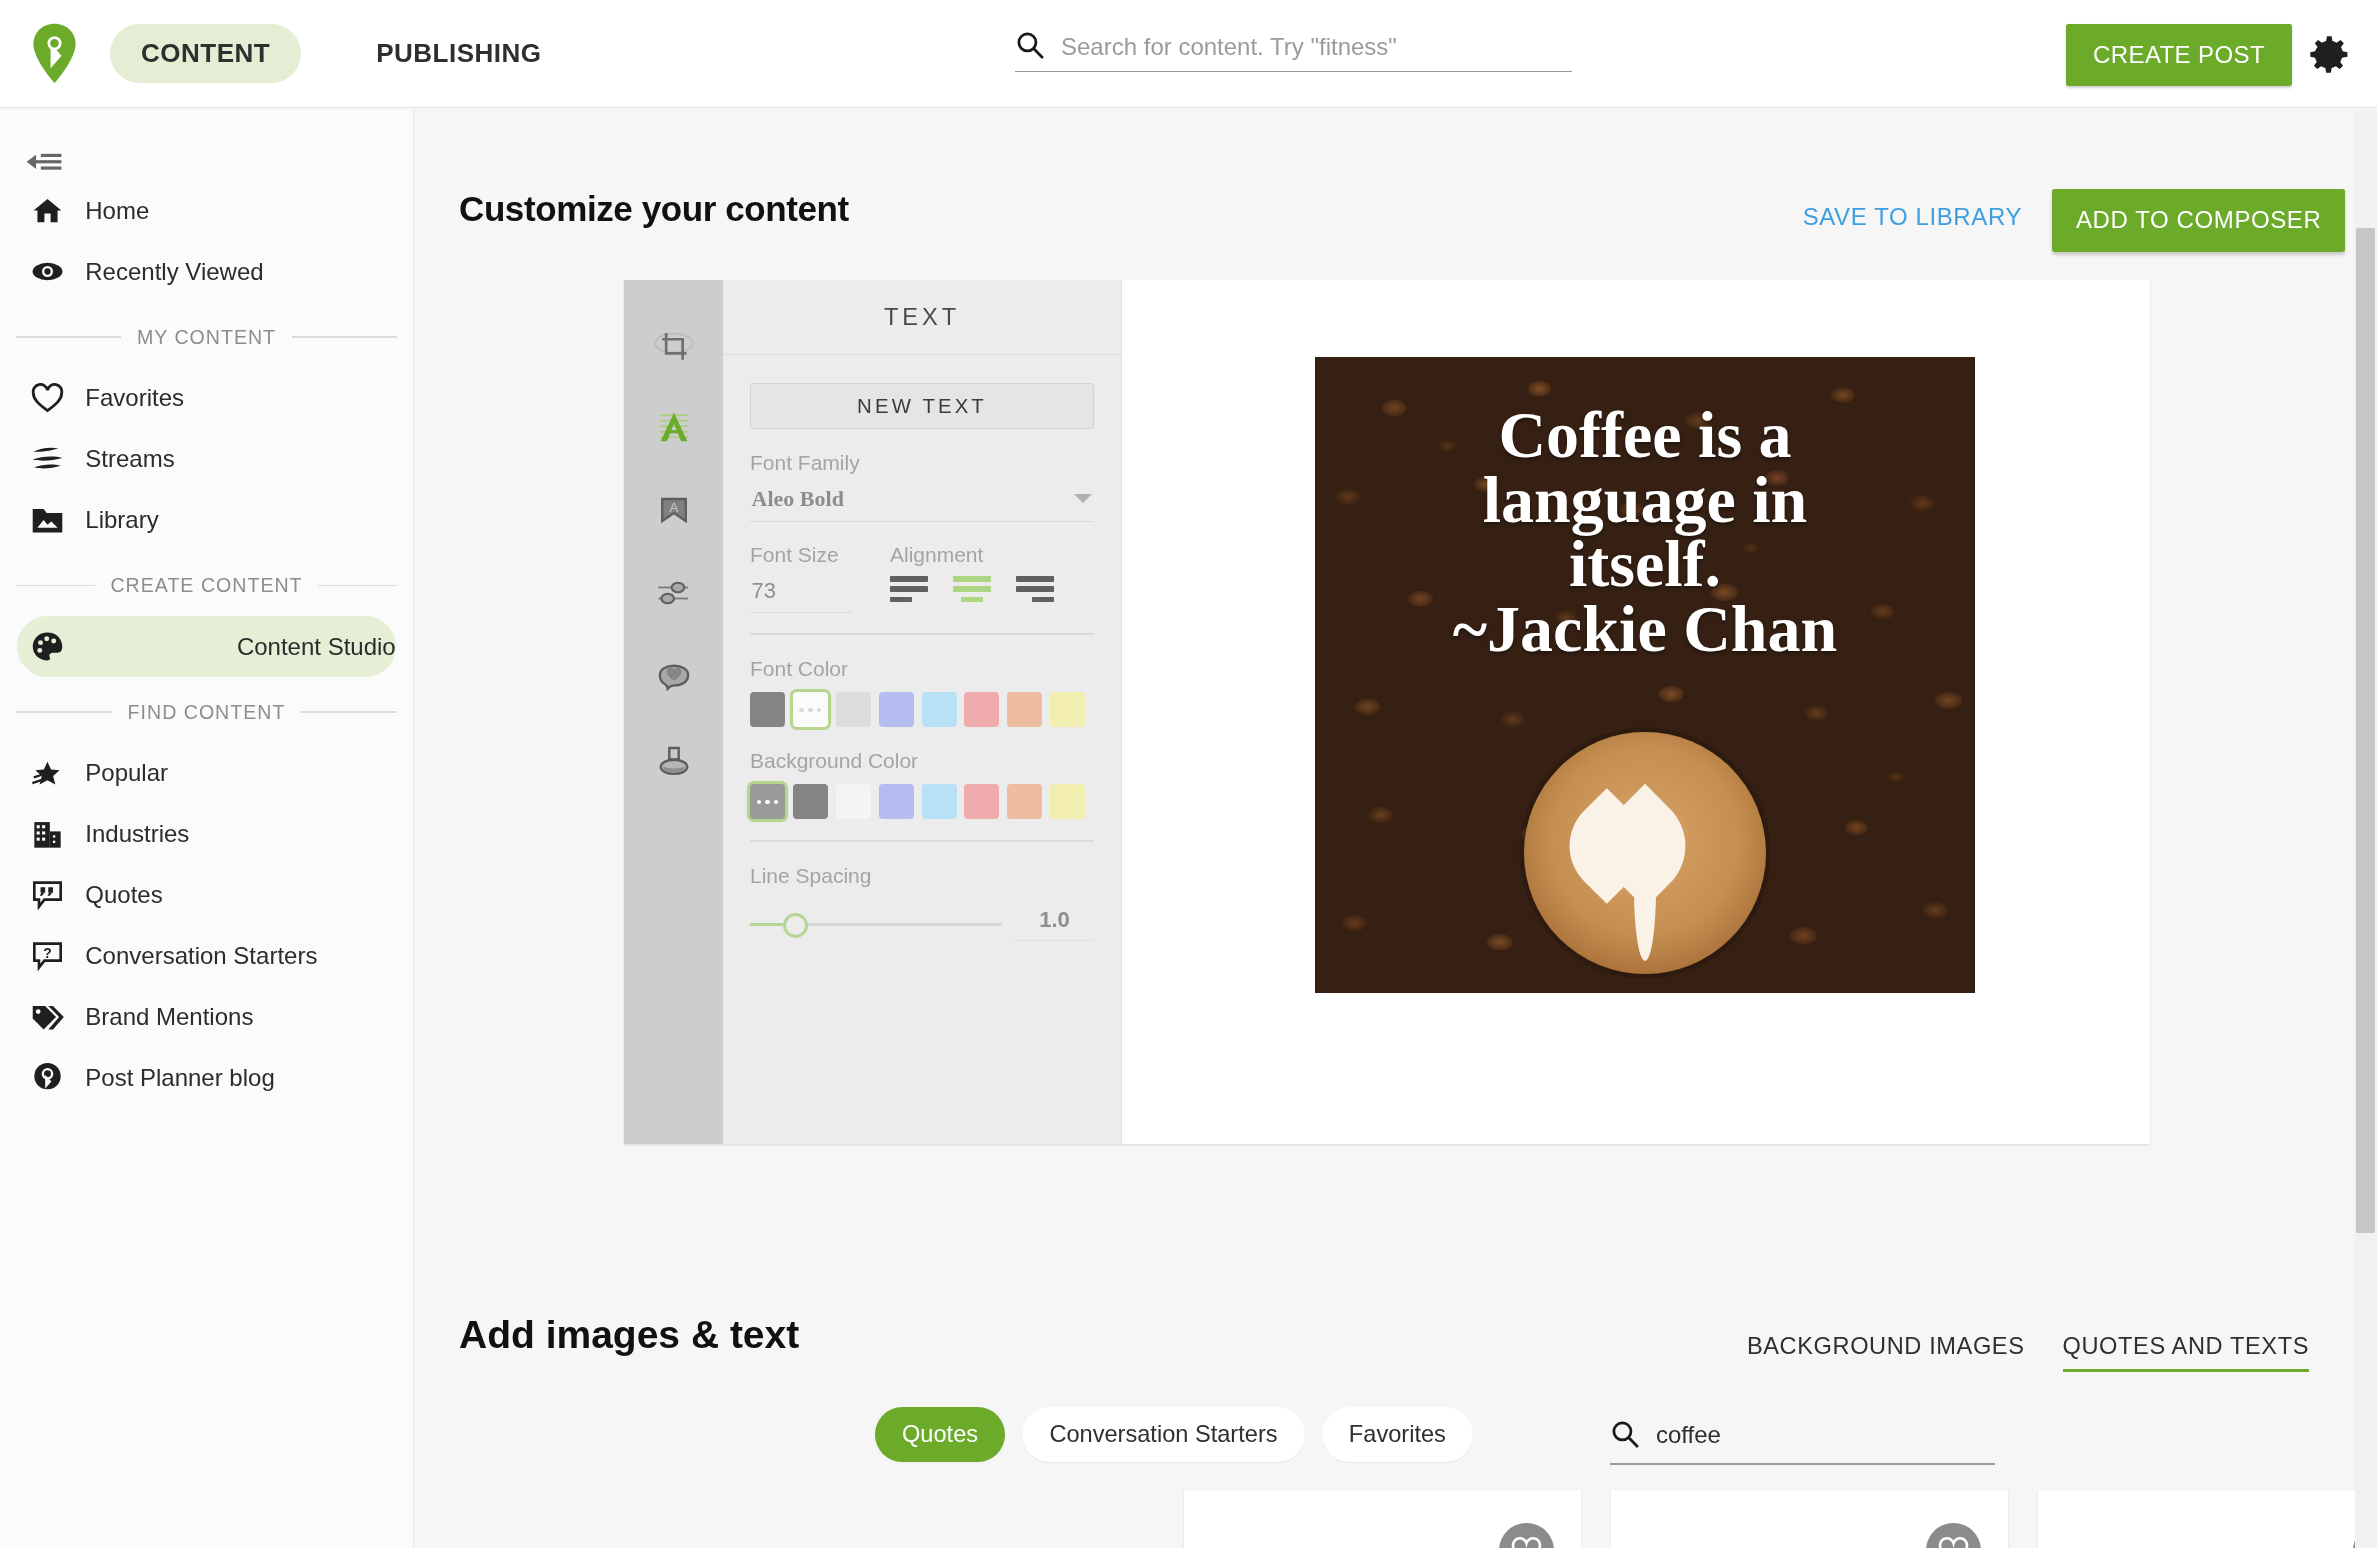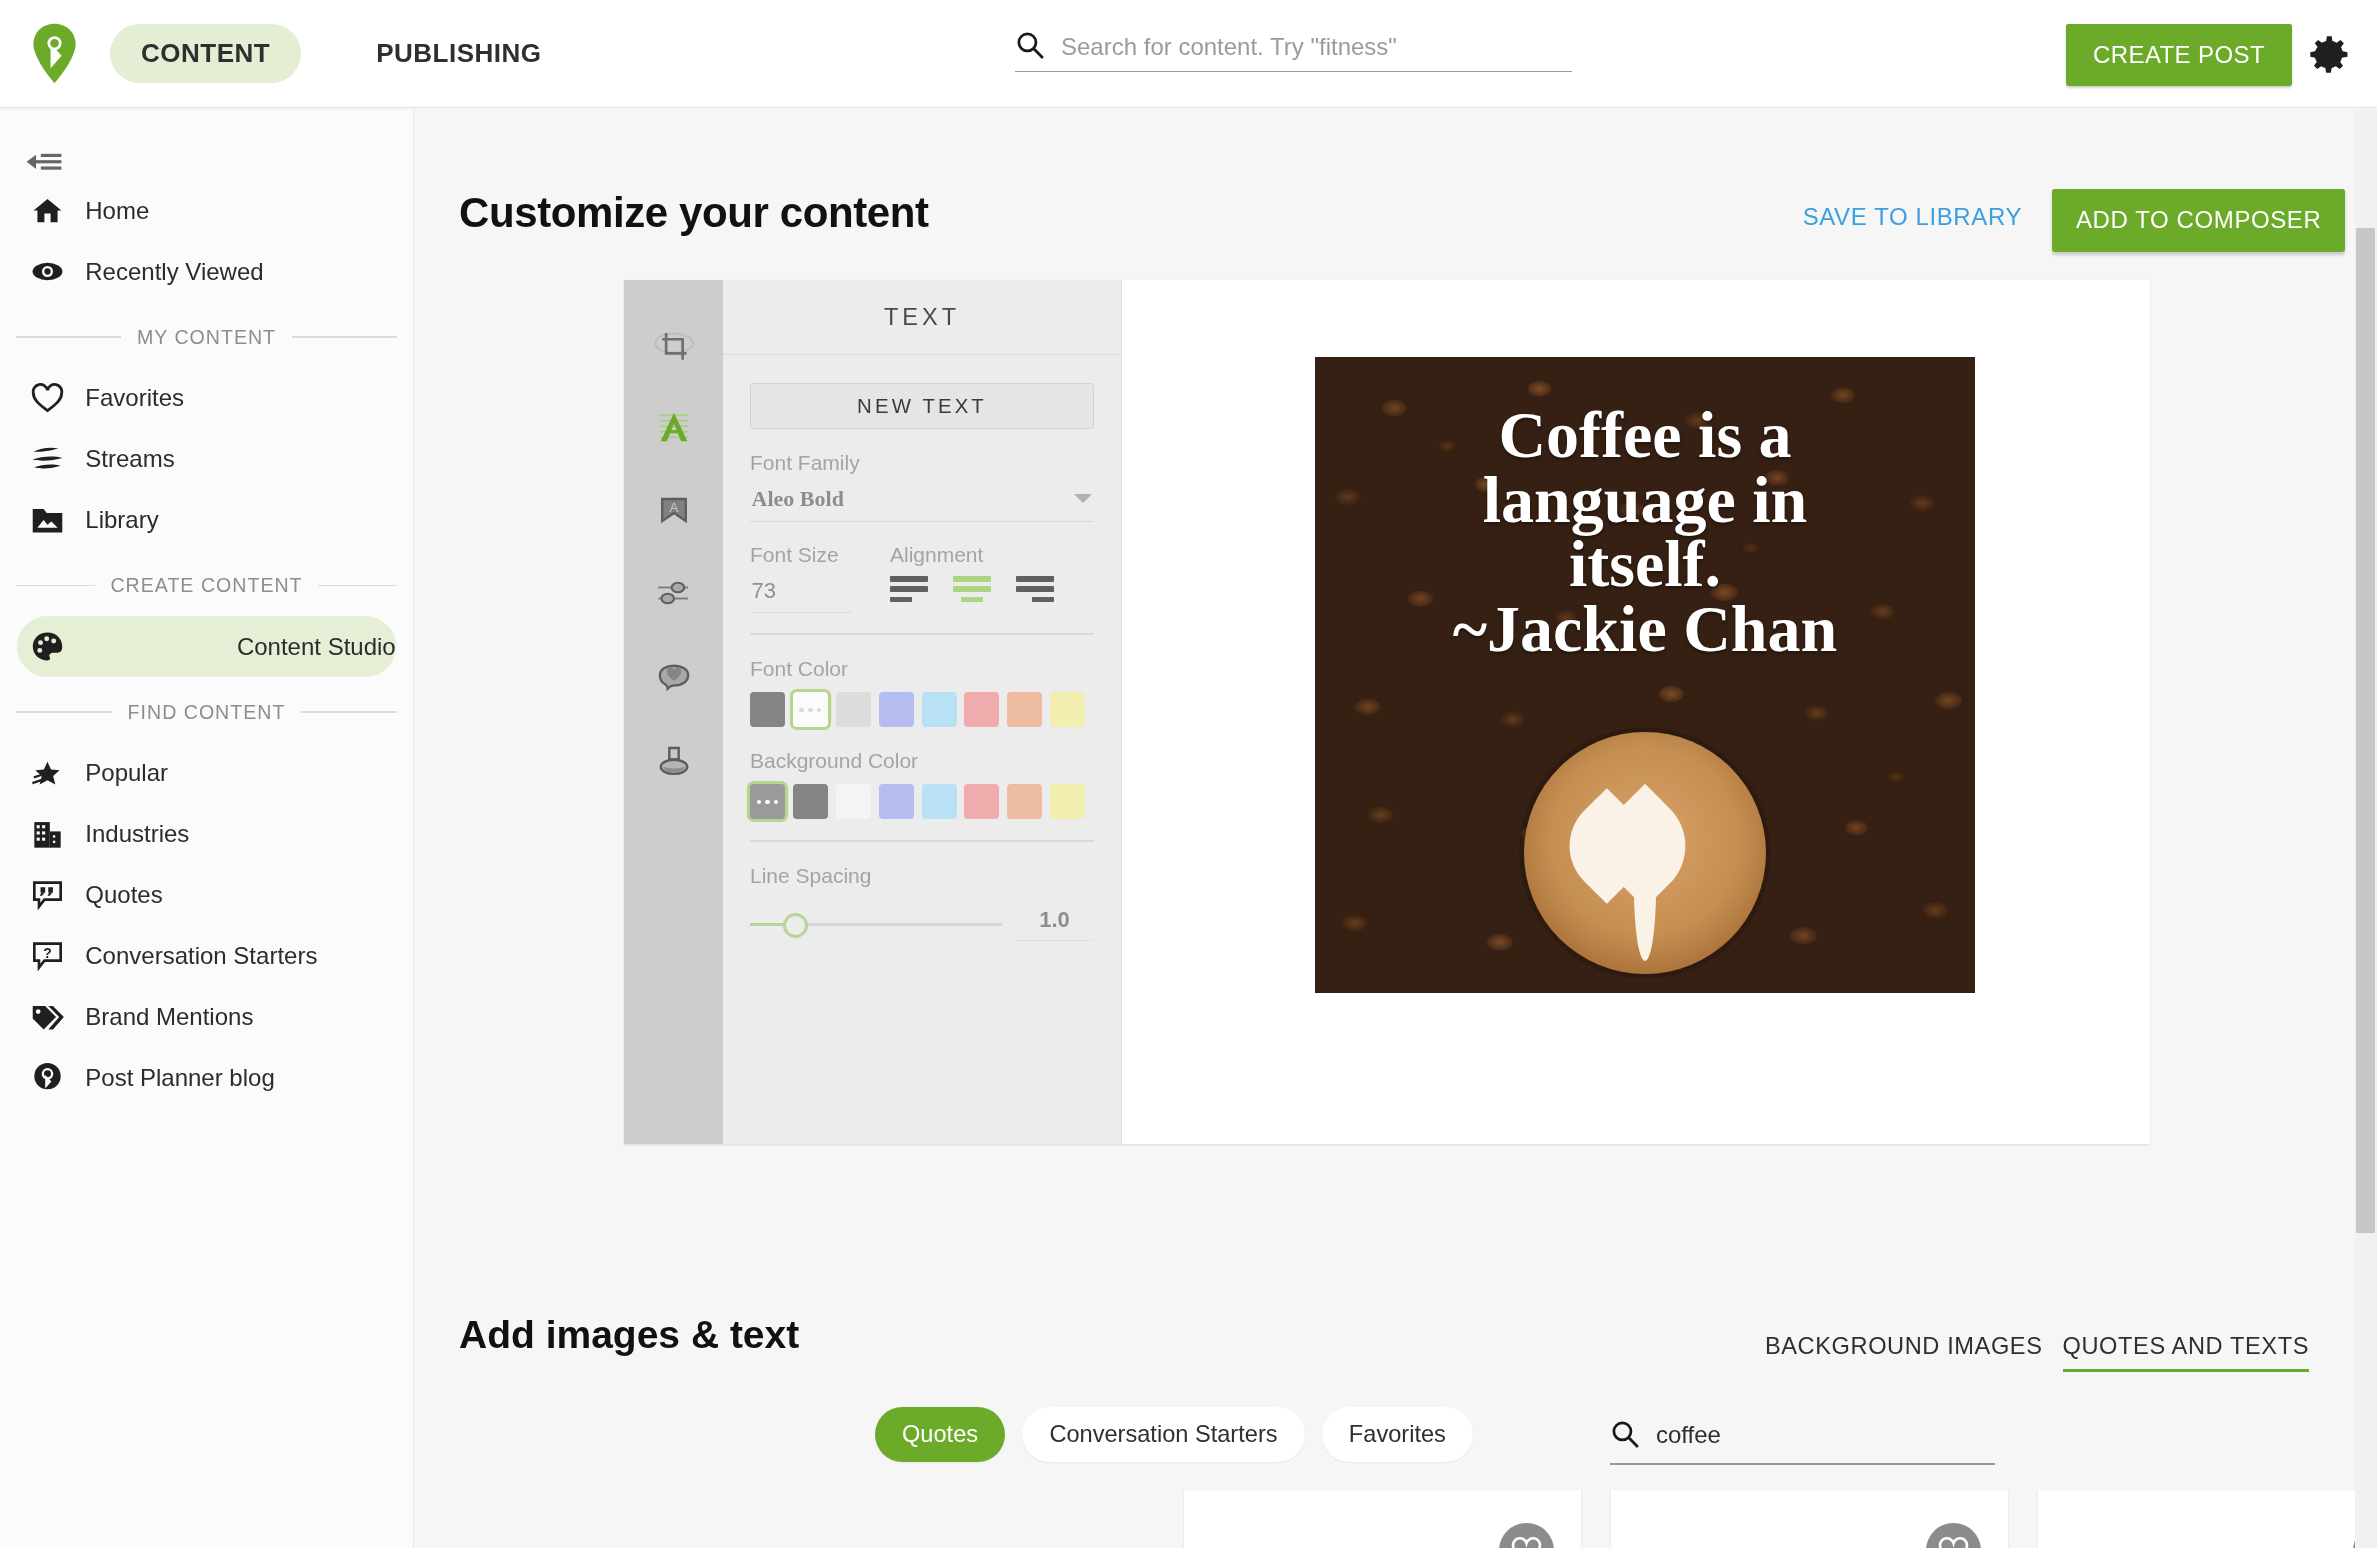--- a/index.html
+++ b/index.html
@@ -79,21 +79,21 @@
   }
 
   
   .main {
     position: absolute; top: 110px; left: 415px;
     width: 1940px; height: 1438px; background: #f6f6f6;
     overflow: hidden;
   }
   .page-title {
     position: absolute; left: 44px; top: 79px;
-    font-size: 42px; font-weight: bold; color: #111;
+    font-size: 35px; font-weight: bold; color: #111;
     font-family: "Liberation Sans Narrow", "Liberation Sans", sans-serif;
     letter-spacing: -0.4px;
   }
   .save-lib {
     position: absolute; right: 333px; top: 93px;
     font-size: 24px; color: #3d9fe0; letter-spacing: 0.6px;
     cursor: pointer; white-space: nowrap;
     font-family: Liberation Sans, sans-serif;
   }
   .add-composer {
@@ -251,21 +251,21 @@
     border-radius: 50% 50% 50% 50% / 10% 10% 90% 90%;
   }
 
   
   .sec-title {
     position: absolute; left: 44px; top: 1203px;
     font-size: 39px; font-weight: bold; color: #111;
     font-family: "Liberation Sans Narrow", "Liberation Sans", sans-serif;
   }
   .right-tabs {
-    position: absolute; right: 46px; top: 1223px; display: flex; gap: 20px;
+    position: absolute; right: 46px; top: 1223px; display: flex; gap: 38px;
   }
   .rt {
     font-size: 23.6px; color: #2f2f2f; letter-spacing: 0.6px;
     padding-bottom: 9.4px; cursor: pointer; white-space: nowrap;
     font-family: "Liberation Sans Narrow", "Liberation Sans", sans-serif;
   }
   .rt.on { border-bottom: 3.9px solid #6cab2a; }
 
   .pills { position: absolute; left: 460px; top: 1297px; display: flex; gap: 17.3px; }
   .pill {

